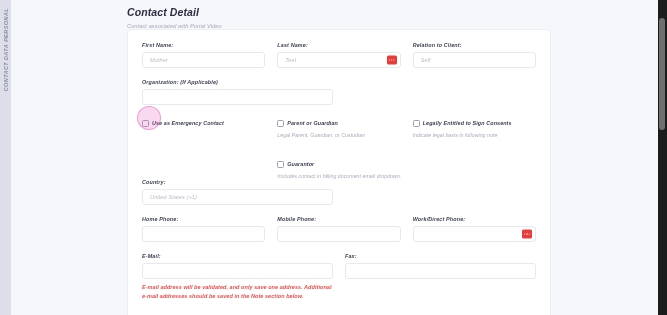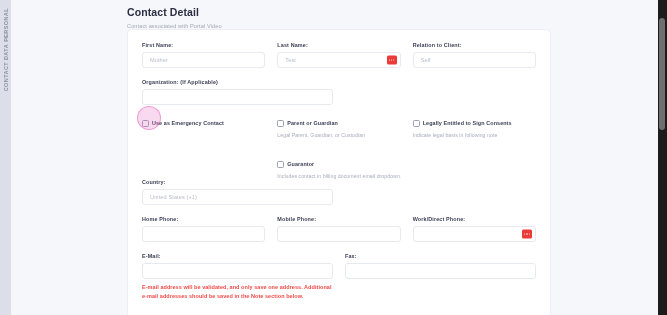--- a/index.html
+++ b/index.html
@@ -2,21 +2,21 @@
 <html><head>
 <meta charset="utf-8">
 <style>
   * { box-sizing: border-box; margin: 0; padding: 0; }
   html, body {
     width: 667px; height: 315px;
     overflow: hidden;
     background: #f6f7fb;
     font-family: "Liberation Sans", sans-serif;
   }
-  #app { position: relative; width: 667px; height: 222px; display: flex; background: #f6f7fb; }
+  #app { position: relative; width: 667px; height: 222px; display: flex; background: #f6f7fb; font-style: italic; }
 
   
   .rail {
     width: 11px; height: 315px;
     background: #dcdfe9;
     flex: 0 0 11px;
     position: relative;
     overflow: hidden;
   }
   .rail-label {

